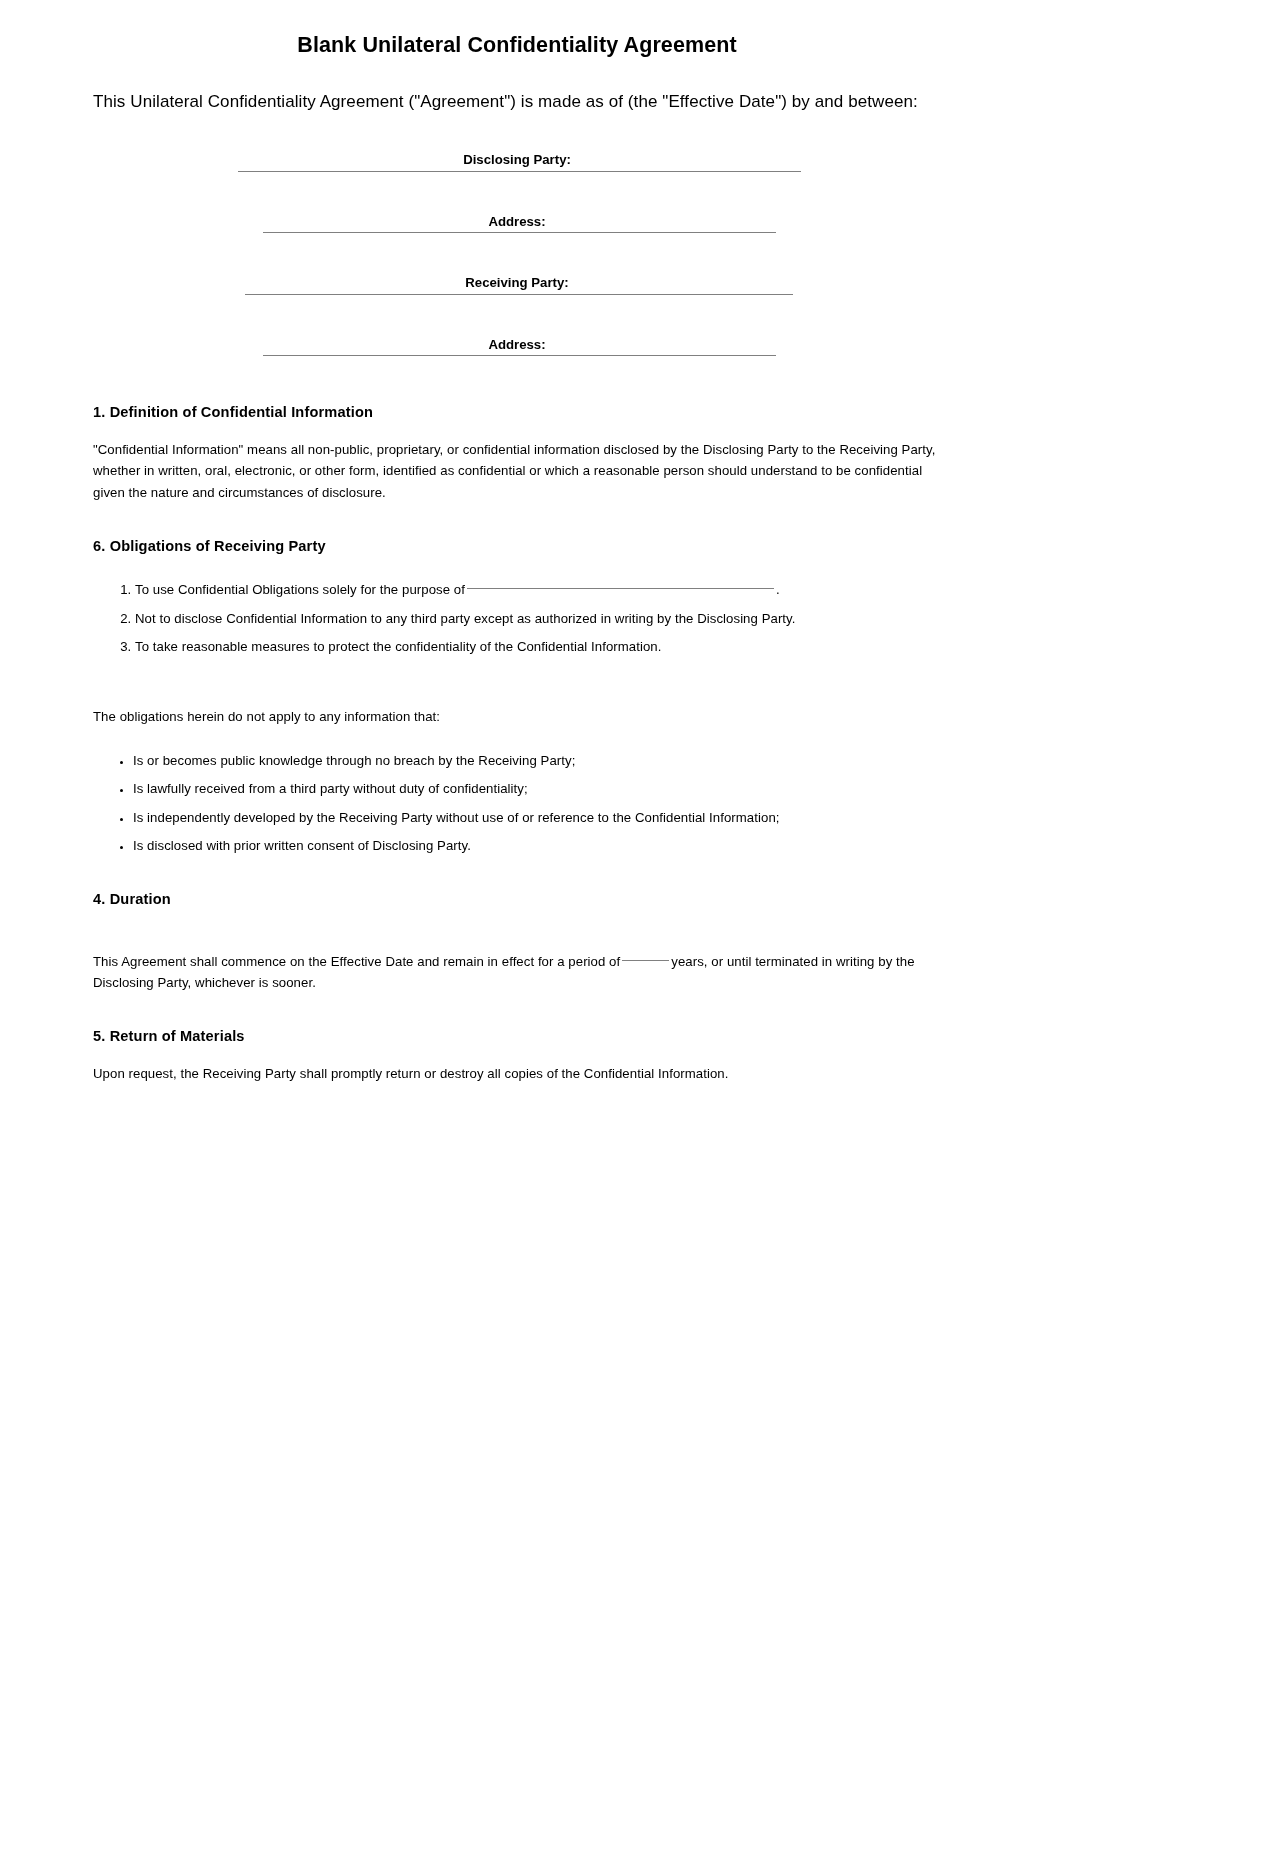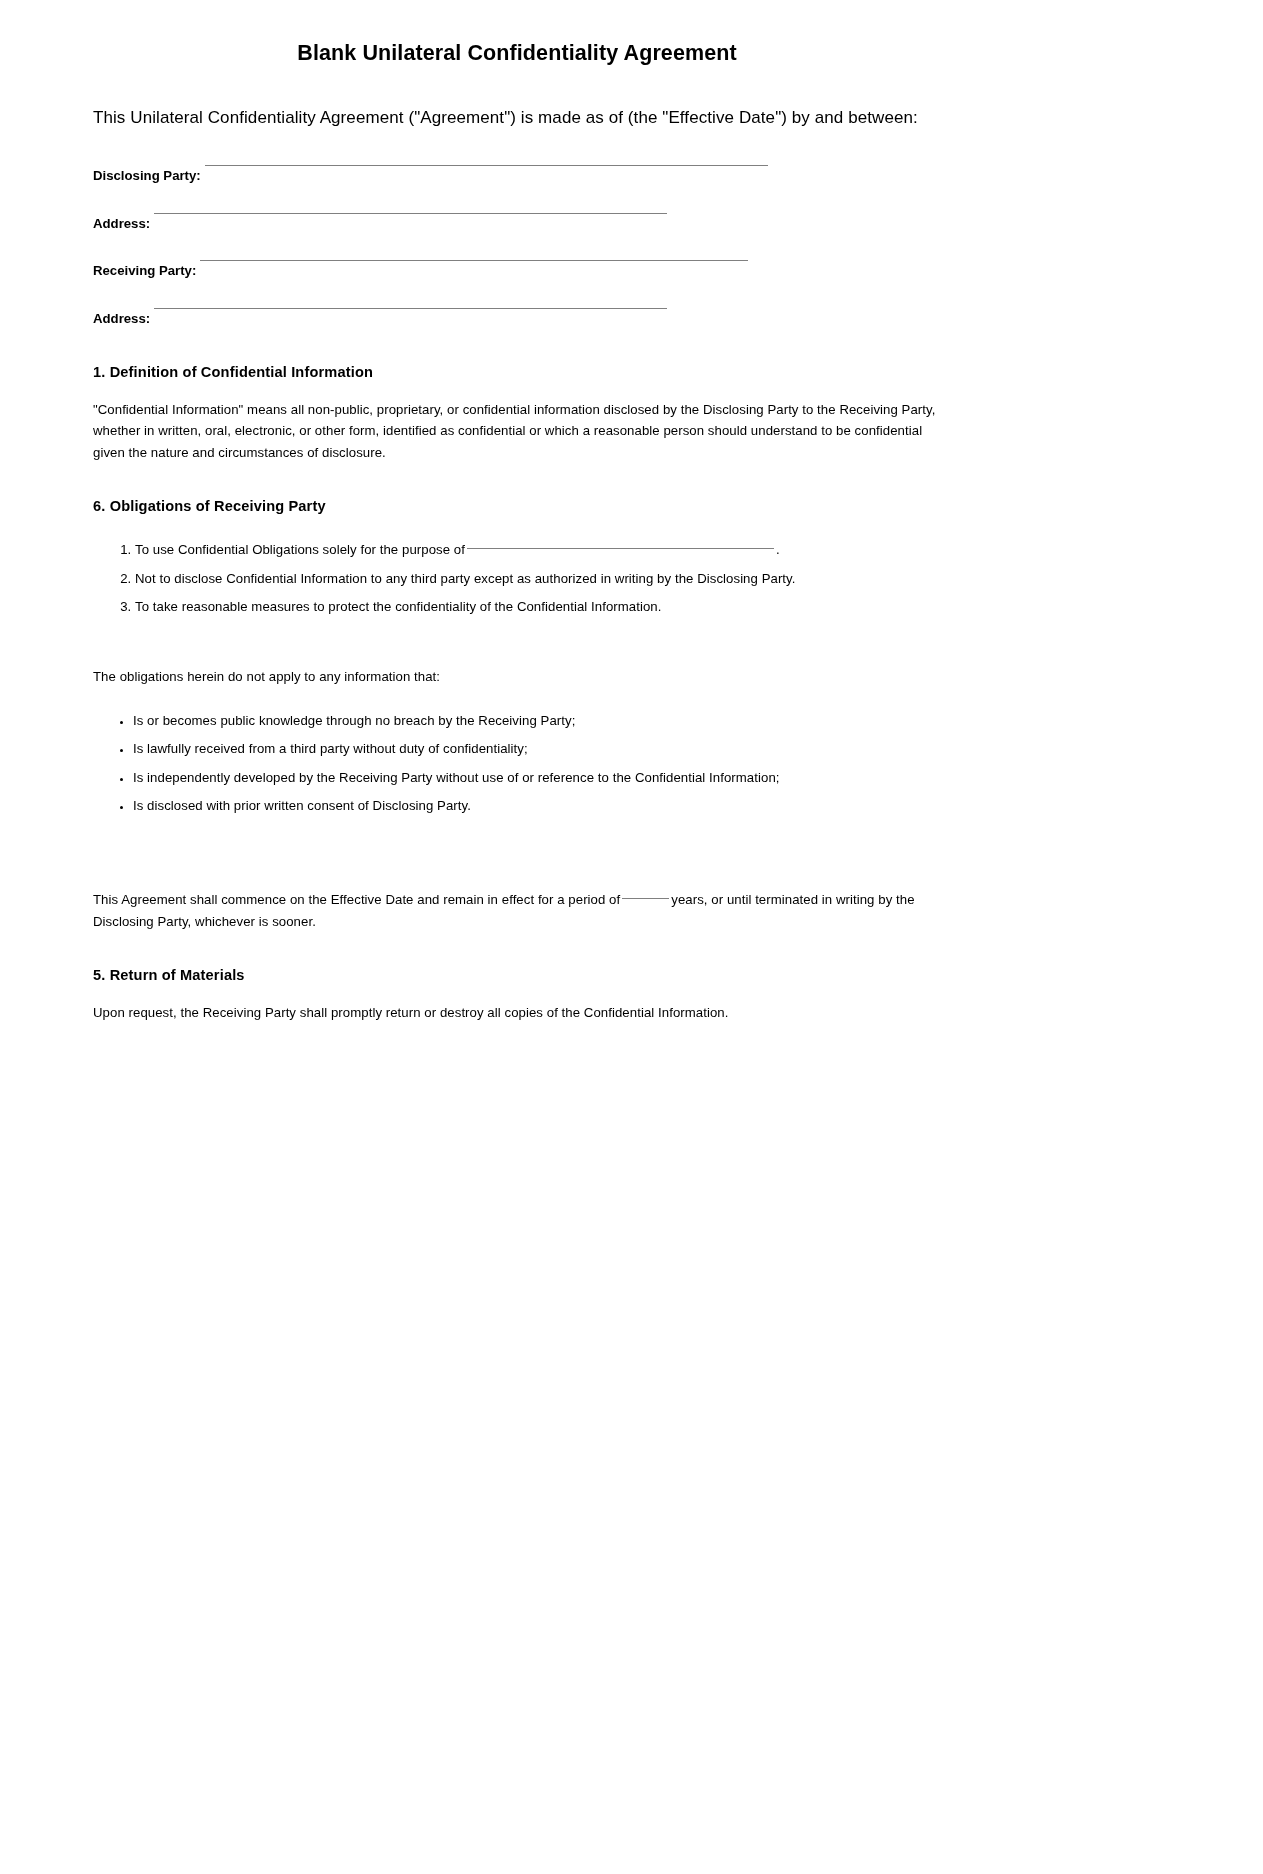--- a/index.html
+++ b/index.html
@@ -29,43 +29,44 @@
     left: 93px;
     top: 0;
     width: 848px;
   }
 
   .doc-title {
     font-size: 21.5px;
     font-weight: bold;
     text-align: center;
     letter-spacing: 0.1px;
-    margin: 8px;
+    margin: 0;
     padding-top: 32px;
     line-height: 1.25;
   }
 
   .intro {
     font-size: 17px;
     line-height: 1.62;
     margin: 0;
     padding-top: 29px;
     letter-spacing: 0.005em;
   }
 
   
   .field-block {
     padding-top: 34px;
   }
   .field {
     display: flex;
-    align-items: flex-start;
+    align-items: center;
     font-size: 13.2px;
     line-height: 1.62;
     margin-bottom: 26px;
+    flex-direction: column;
   }
   .field:last-child {
     margin-bottom: 0;
   }
   .field-label {
     font-weight: bold;
     white-space: nowrap;
     font-size: 13.2px;
     line-height: 1.62;
     flex: 0 0 auto;
@@ -196,20 +197,21 @@
       <p class="section-body">The obligations herein do not apply to any information that:</p>
       <ul class="doc-list">
         <li>Is or becomes public knowledge through no breach by the Receiving Party;</li>
         <li>Is lawfully received from a third party without duty of confidentiality;</li>
         <li>Is independently developed by the Receiving Party without use of or reference to the Confidential Information;</li>
         <li>Is disclosed with prior written consent of Disclosing Party.</li>
       </ul>
     </div>
 
     <div class="section">
+      <h2 class="section-heading">4. Duration</h2>
       <p class="section-body section-4-body">
         <span>This Agreement shall commence on the Effective Date and remain in effect for a period of</span><span class="inline-rule short"></span><span>years, or until terminated in writing by the Disclosing Party, whichever is sooner.</span>
       </p>
     </div>
 
     <div class="section">
       <h2 class="section-heading">5. Return of Materials</h2>
       <p class="section-body">Upon request, the Receiving Party shall promptly return or destroy all copies of the Confidential Information.</p>
     </div>
 

